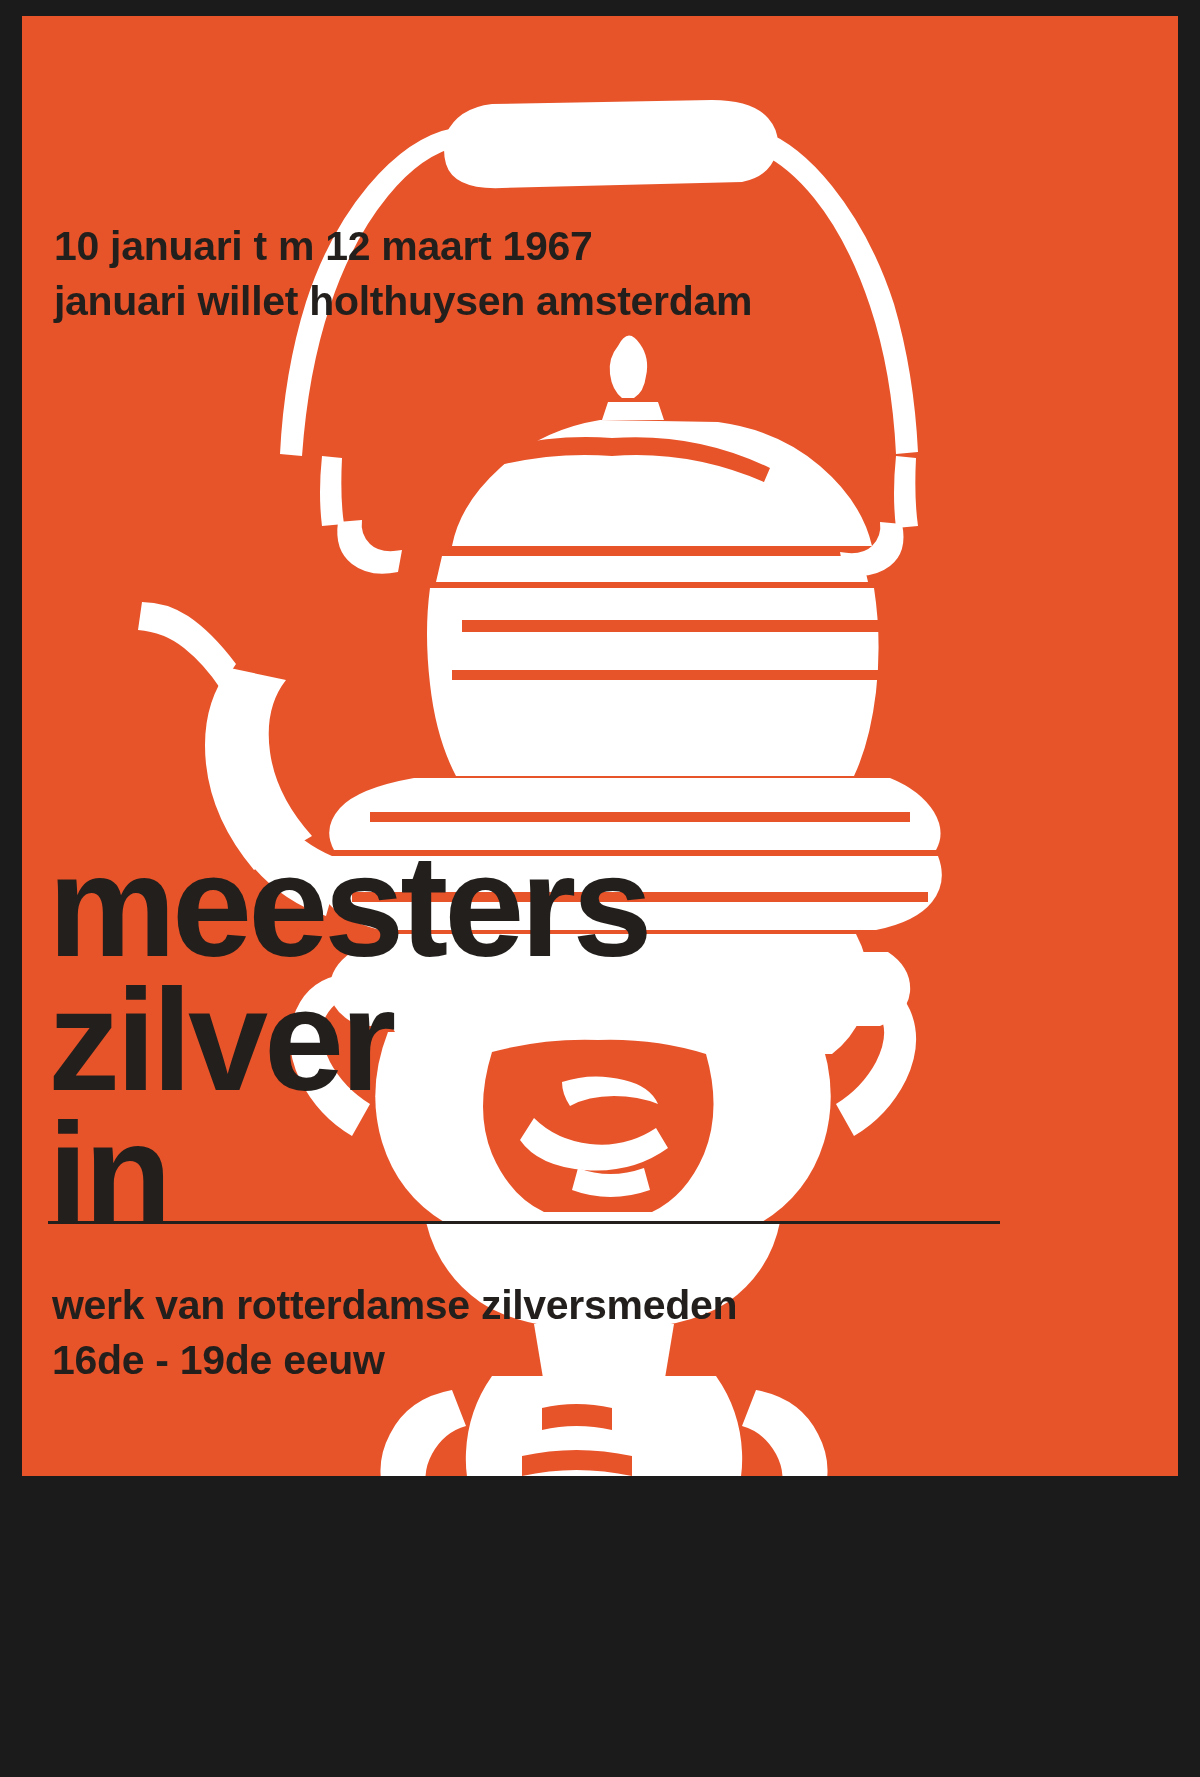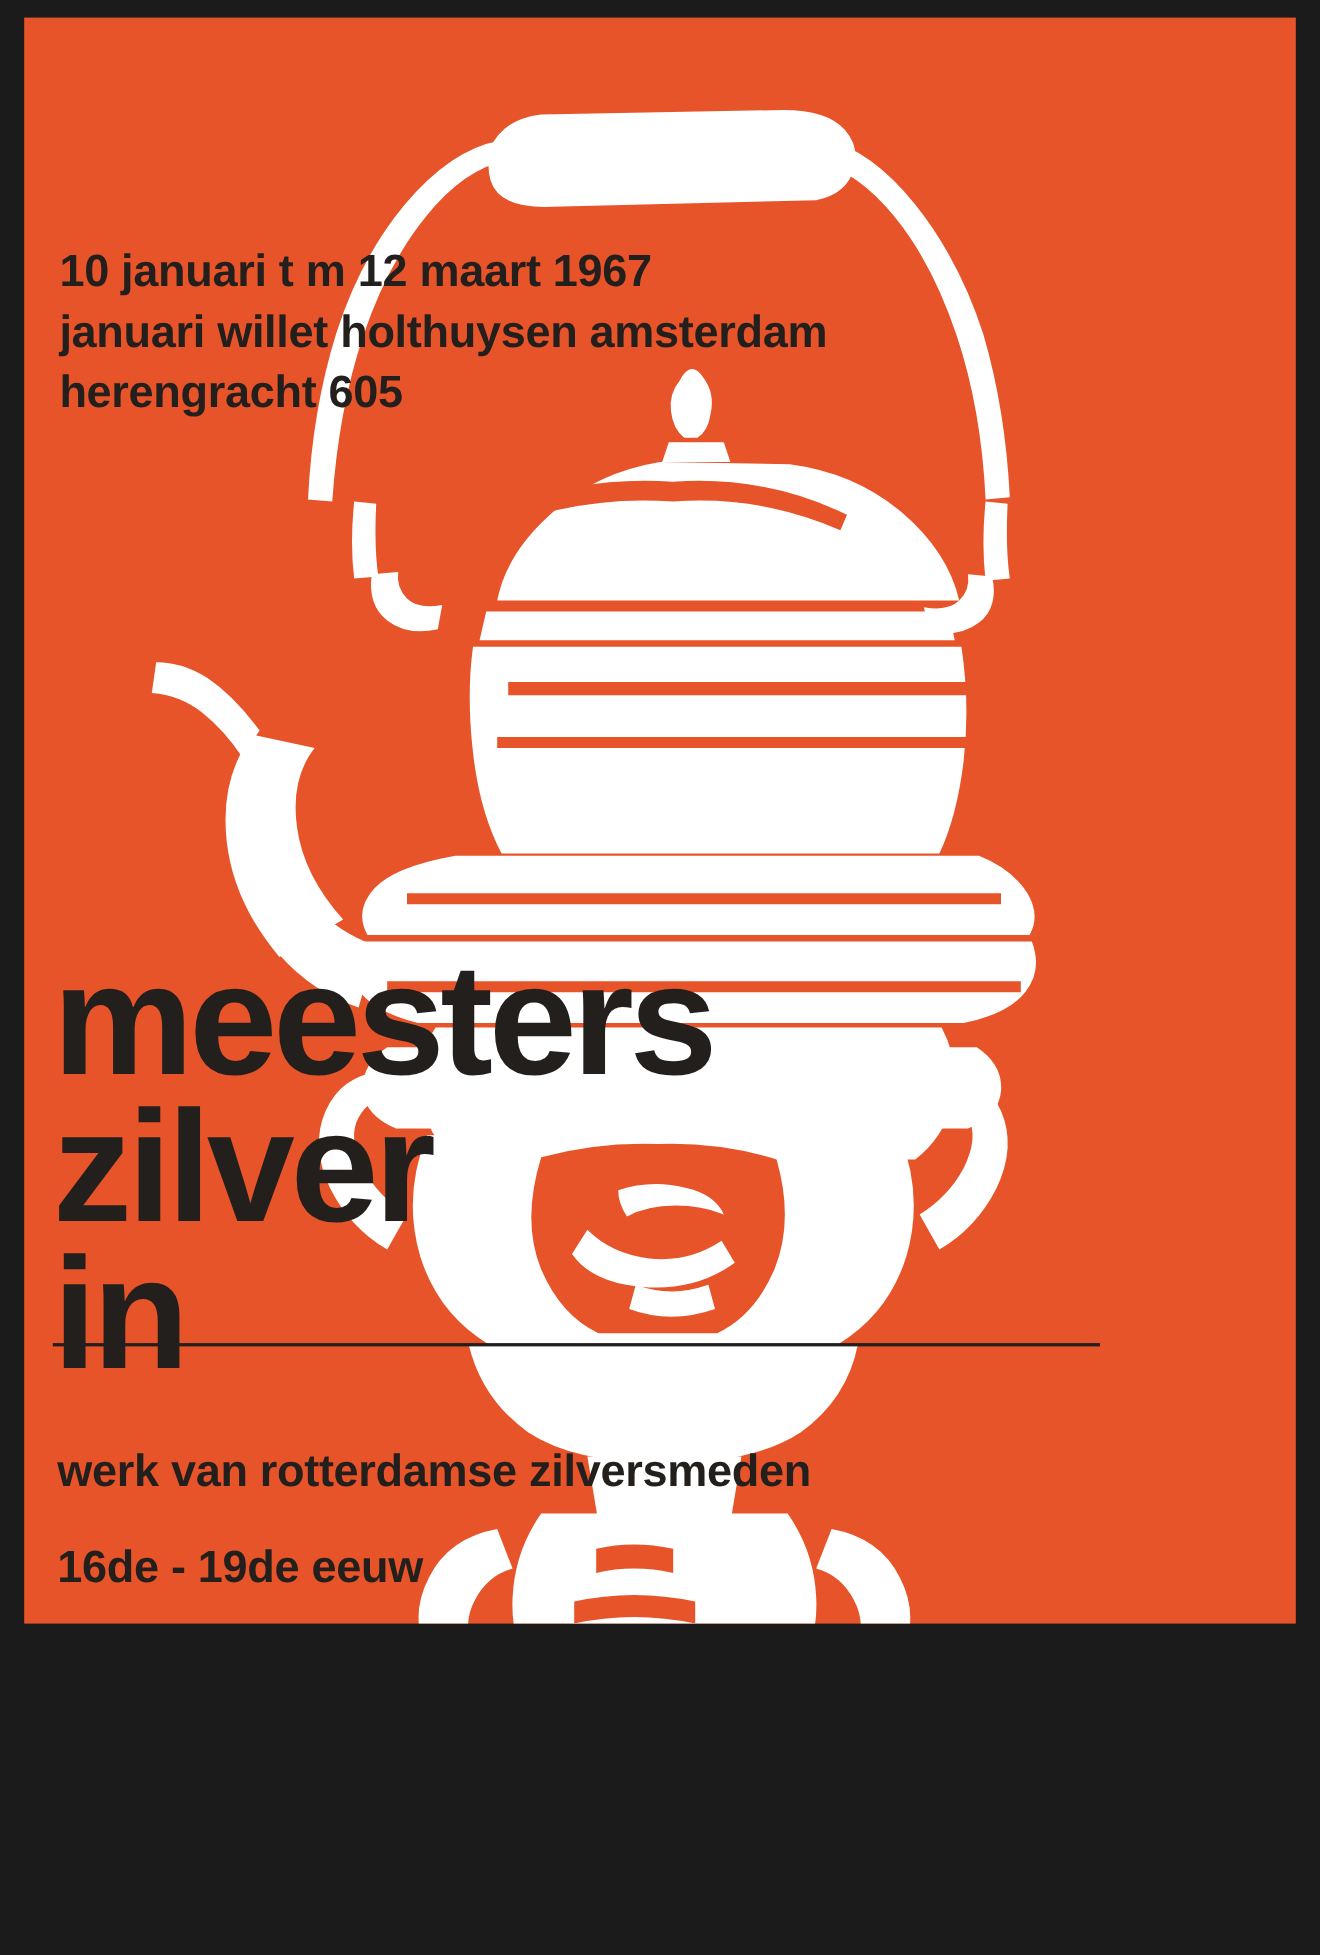--- a/index.html
+++ b/index.html
@@ -55,21 +55,21 @@
     top: 203px;
     width: 900px;
     font-size: 41px;
     line-height: 55px;
     font-weight: 600;
   }
   #info-block div { white-space: nowrap; }
 
   #title-block {
     left: 26px;
-    top: 844px;
+    top: 824px;
     width: 800px;
     font-size: 144px;
     line-height: 134px;
     font-weight: 700;
     letter-spacing: -4px;
   }
   #title-block div { white-space: nowrap; }
 
   #rule {
     position: absolute;
@@ -81,21 +81,21 @@
   }
 
   #footer-block {
     left: 30px;
     top: 1262px;
     width: 900px;
     font-size: 41px;
     line-height: 55px;
     font-weight: 600;
   }
-  #footer-block div { white-space: nowrap; margin-top: 32px; }
+  #footer-block div { white-space: nowrap; }
 </style>
 </head>
 <body>
 
 <div id="poster-frame">
   <div id="poster">
 
     <svg id="artwork" viewBox="0 0 1156 1745" preserveAspectRatio="none" aria-hidden="true">
       <g fill="#ffffff">
 
@@ -163,21 +163,20 @@
           <path d="M348 796 l540 0 l0 10 l-540 0 z"></path>
           <path d="M330 876 l576 0 l0 10 l-576 0 z"></path>
           <path d="M430 448 q76 -32 160 -26 q84 -6 158 30 l-6 14 q-74 -32 -152 -26 q-78 -6 -154 22 z"></path>
         </g>
       </g>
     </svg>
 
     <div id="info-block" class="text-block">
       <div>10 januari t m 12 maart 1967</div>
       <div>januari willet holthuysen amsterdam</div>
-      <div>herengracht 605</div>
     </div>
 
     <div id="title-block" class="text-block">
       <div>meesters</div>
       <div>zilver</div>
       <div>in</div>
     </div>
 
     <div id="rule"></div>
 

